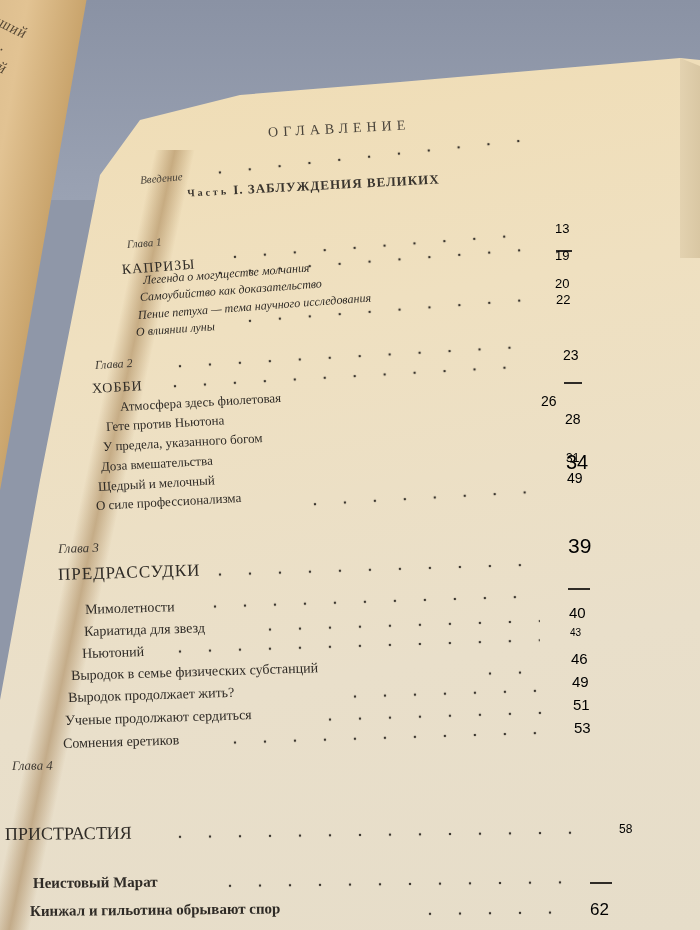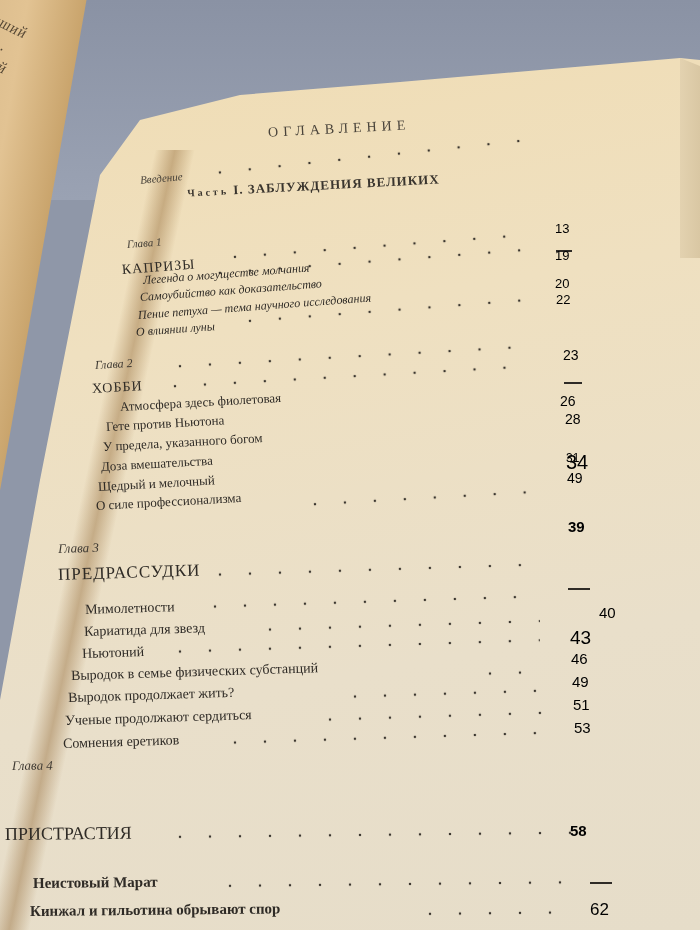--- a/index.html
+++ b/index.html
@@ -130,65 +130,65 @@
 
   <div class="chapter-label rot2" style="left:95px;top:358px;font-size:12px;">Глава 2</div>
   <div class="dotline rot2" style="left:165px;top:365px;width:365px;"></div>
   <div class="pagenum" style="left:563px;top:347px;font-size:14px;">23</div>
 
   <div class="chapter-title rot2" style="left:92px;top:381px;font-size:14px;">ХОББИ</div>
   <div class="dotline rot2" style="left:160px;top:385px;width:370px;"></div>
   <div class="dash" style="left:564px;top:382px;width:18px;"></div>
 
   <div class="entry rot2" style="left:120px;top:399px;font-size:13px;">Атмосфера здесь фиолетовая</div>
-  <div class="pagenum" style="left:560px;top:393px;font-size:14px;">26</div>
+  <div class="pagenum" style="left:541px;top:393px;font-size:14px;">26</div>
   <div class="entry rot2" style="left:106px;top:419px;font-size:13px;">Гете против Ньютона</div>
   <div class="pagenum" style="left:565px;top:411px;font-size:14px;">28</div>
   <div class="entry rot2" style="left:103px;top:439px;font-size:13px;">У предела, указанного богом</div>
   <div class="pagenum" style="left:566px;top:451px;font-size:12px;">31</div>
   <div class="entry rot2" style="left:101px;top:459px;font-size:13px;">Доза вмешательства</div>
   <div class="pagenum" style="left:566px;top:451px;font-size:20px;">34</div>
   <div class="entry rot2" style="left:98px;top:479px;font-size:13px;">Щедрый и мелочный</div>
   <div class="pagenum" style="left:567px;top:470px;font-size:14px;">49</div>
   <div class="entry rot2" style="left:96px;top:498px;font-size:13px;">О силе профессионализма</div>
   <div class="dotline rot2" style="left:300px;top:503px;width:235px;"></div>
 
   <div class="chapter-label rot3" style="left:58px;top:541px;font-size:13px;">Глава 3</div>
-  <div class="pagenum" style="left:568px;top:518px;font-size:15px;font-weight:bold;">39</div>
+  <div class="pagenum" style="left:568px;top:534px;font-size:21px;">39</div>
 
   <div class="chapter-title rot3" style="left:58px;top:565px;font-size:17px;">ПРЕДРАССУДКИ</div>
   <div class="dotline rot3" style="left:205px;top:573px;width:335px;"></div>
   <div class="dash" style="left:568px;top:588px;width:22px;"></div>
 
   <div class="entry rot3" style="left:85px;top:602px;font-size:14px;">Мимолетности</div>
   <div class="dotline rot3" style="left:200px;top:605px;width:340px;"></div>
-  <div class="pagenum" style="left:569px;top:604px;font-size:15px;margin-left:30px;">40</div>
+  <div class="pagenum" style="left:569px;top:604px;font-size:15px;">40</div>
   <div class="entry rot3" style="left:84px;top:624px;font-size:14px;">Кариатида для звезд</div>
   <div class="dotline rot3" style="left:255px;top:628px;width:285px;"></div>
-  <div class="pagenum" style="left:570px;top:627px;font-size:19px;">43</div>
+  <div class="pagenum" style="left:570px;top:627px;font-size:10px;">43</div>
   <div class="entry rot3" style="left:82px;top:646px;font-size:14px;">Ньютоний</div>
   <div class="dotline rot3" style="left:165px;top:650px;width:375px;"></div>
   <div class="pagenum" style="left:571px;top:650px;font-size:15px;">46</div>
   <div class="entry rot3" style="left:71px;top:668px;font-size:14px;">Выродок в семье физических субстанций</div>
   <div class="dotline rot3" style="left:475px;top:672px;width:70px;"></div>
   <div class="pagenum" style="left:572px;top:673px;font-size:15px;">49</div>
   <div class="entry rot3" style="left:68px;top:690px;font-size:14px;">Выродок продолжает жить?</div>
   <div class="dotline rot3" style="left:340px;top:695px;width:205px;"></div>
   <div class="pagenum" style="left:573px;top:696px;font-size:15px;">51</div>
   <div class="entry rot3" style="left:65px;top:713px;font-size:14px;">Ученые продолжают сердиться</div>
   <div class="dotline rot3" style="left:315px;top:718px;width:230px;"></div>
   <div class="pagenum" style="left:574px;top:719px;font-size:15px;">53</div>
   <div class="entry rot3" style="left:63px;top:736px;font-size:14px;">Сомнения еретиков</div>
   <div class="dotline rot3" style="left:220px;top:741px;width:325px;"></div>
 
   <div class="chapter-label rot4" style="left:12px;top:758px;font-size:13px;">Глава 4</div>
 
   <div class="chapter-title rot4" style="left:5px;top:824px;font-size:18px;letter-spacing:0;">ПРИСТРАСТИЯ</div>
   <div class="dotline rot4" style="left:165px;top:835px;width:410px;"></div>
-  <div class="pagenum" style="left:570px;top:822px;font-size:15px;font-weight:bold;">58</div>
+  <div class="pagenum" style="left:619px;top:822px;font-size:12px;">58</div>
 
   <div class="entry rot4" style="left:33px;top:875px;font-size:15px;font-weight:bold;">Неистовый Марат</div>
   <div class="dotline rot4" style="left:215px;top:884px;width:360px;"></div>
   <div class="dash" style="left:590px;top:882px;width:22px;"></div>
 
   <div class="entry rot4" style="left:30px;top:903px;font-size:15px;font-weight:bold;">Кинжал и гильотина обрывают спор</div>
   <div class="dotline rot4" style="left:415px;top:912px;width:160px;"></div>
   <div class="pagenum" style="left:590px;top:900px;font-size:17px;">62</div>
 </div>
 

